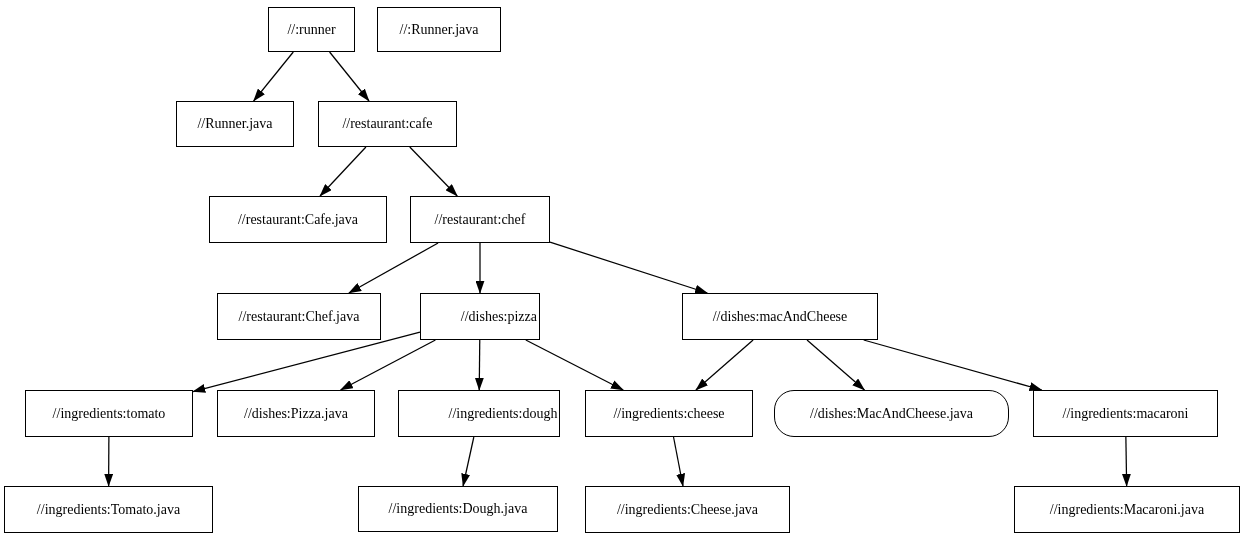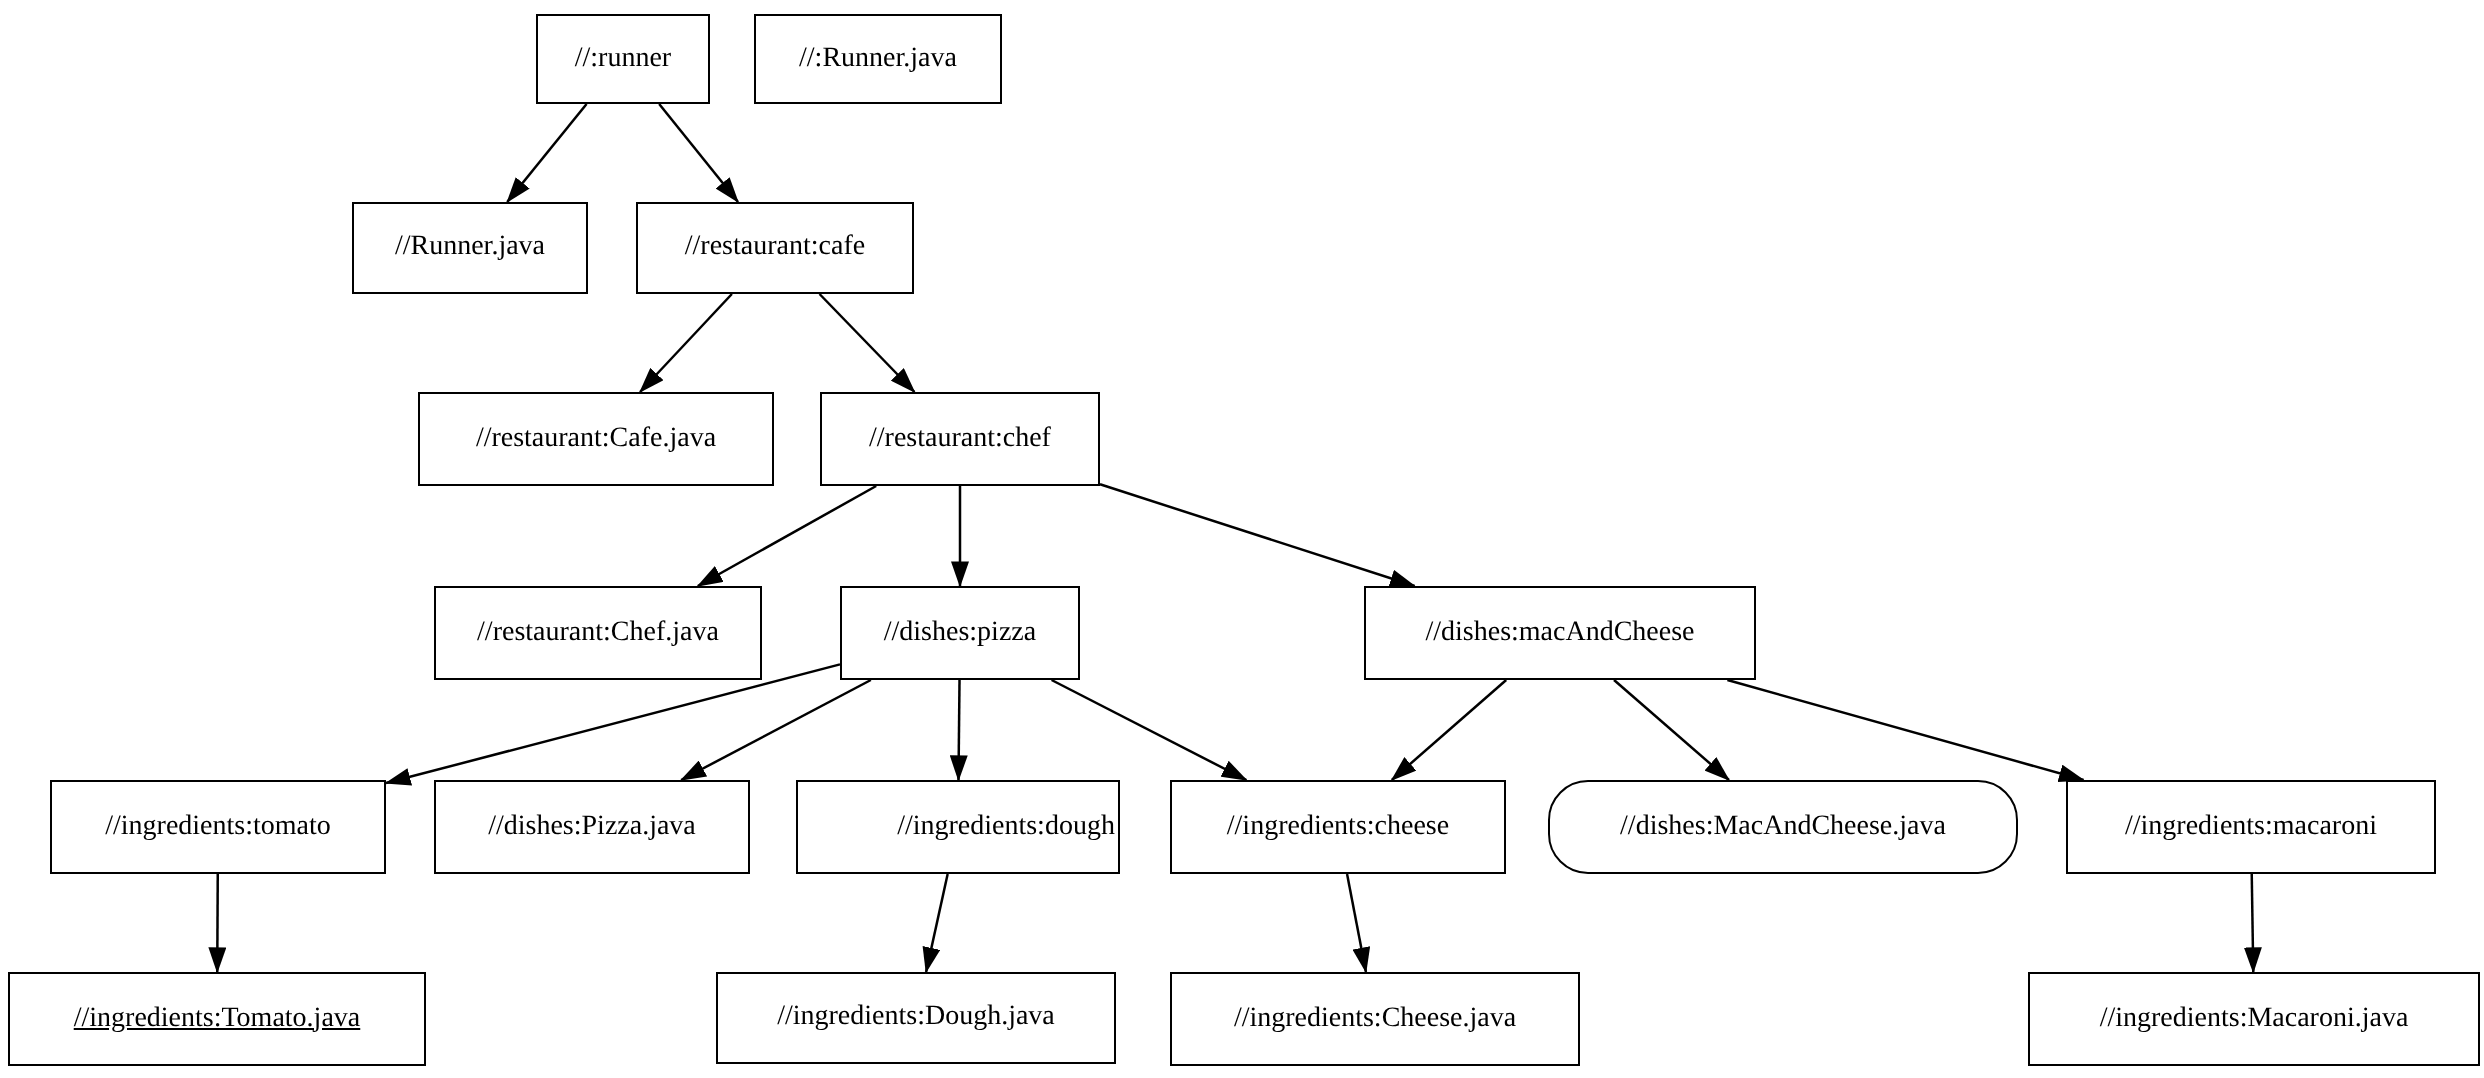--- a/index.html
+++ b/index.html
@@ -91,21 +91,21 @@
       </div>
       <div class="node" style="left: 209px; top: 196px; width: 178px; height: 47px;">
         <span class="node-label">//restaurant:Cafe.java</span>
       </div>
       <div class="node" style="left: 410px; top: 196px; width: 140px; height: 47px; text-align: center;">
         <span class="node-label">//restaurant:chef</span>
       </div>
       <div class="node" style="left: 217px; top: 293px; width: 164px; height: 47px; justify-content: center;">
         <span class="node-label">//restaurant:Chef.java</span>
       </div>
-      <div class="node" style="left: 420px; top: 293px; width: 120px; height: 47px;">
+      <div class="node" style="left: 420px; top: 293px; width: 120px; height: 47px; justify-content: flex-end;">
         <span class="node-label">//dishes:pizza</span>
       </div>
       <div class="node" style="left: 682px; top: 293px; width: 196px; height: 47px;">
         <span class="node-label">//dishes:macAndCheese</span>
       </div>
       <div class="node" style="left: 25px; top: 390px; width: 168px; height: 47px;">
         <span class="node-label">//ingredients:tomato</span>
       </div>
       <div class="node" style="left: 217px; top: 390px; width: 158px; height: 47px;">
         <span class="node-label">//dishes:Pizza.java</span>
@@ -115,21 +115,21 @@
       </div>
       <div class="node" style="left: 585px; top: 390px; width: 168px; height: 47px;">
         <span class="node-label">//ingredients:cheese</span>
       </div>
       <div class="node" style="left: 774px; top: 390px; width: 235px; height: 47px; border-radius: 20px;">
         <span class="node-label">//dishes:MacAndCheese.java</span>
       </div>
       <div class="node" style="left: 1033px; top: 390px; width: 185px; height: 47px;">
         <span class="node-label">//ingredients:macaroni</span>
       </div>
-      <div class="node" style="left: 4px; top: 486px; width: 209px; height: 47px; text-decoration: underline;">
+      <div class="node" style="left: 4px; top: 486px; width: 209px; height: 47px;">
         <span class="node-label">//ingredients:Tomato.java</span>
       </div>
       <div class="node" style="left: 358px; top: 486px; width: 200px; height: 46px; text-align: right;">
         <span class="node-label">//ingredients:Dough.java</span>
       </div>
       <div class="node" style="left: 585px; top: 486px; width: 205px; height: 47px;">
         <span class="node-label">//ingredients:Cheese.java</span>
       </div>
       <div class="node" style="left: 1014px; top: 486px; width: 226px; height: 47px;">
         <span class="node-label">//ingredients:Macaroni.java</span>

